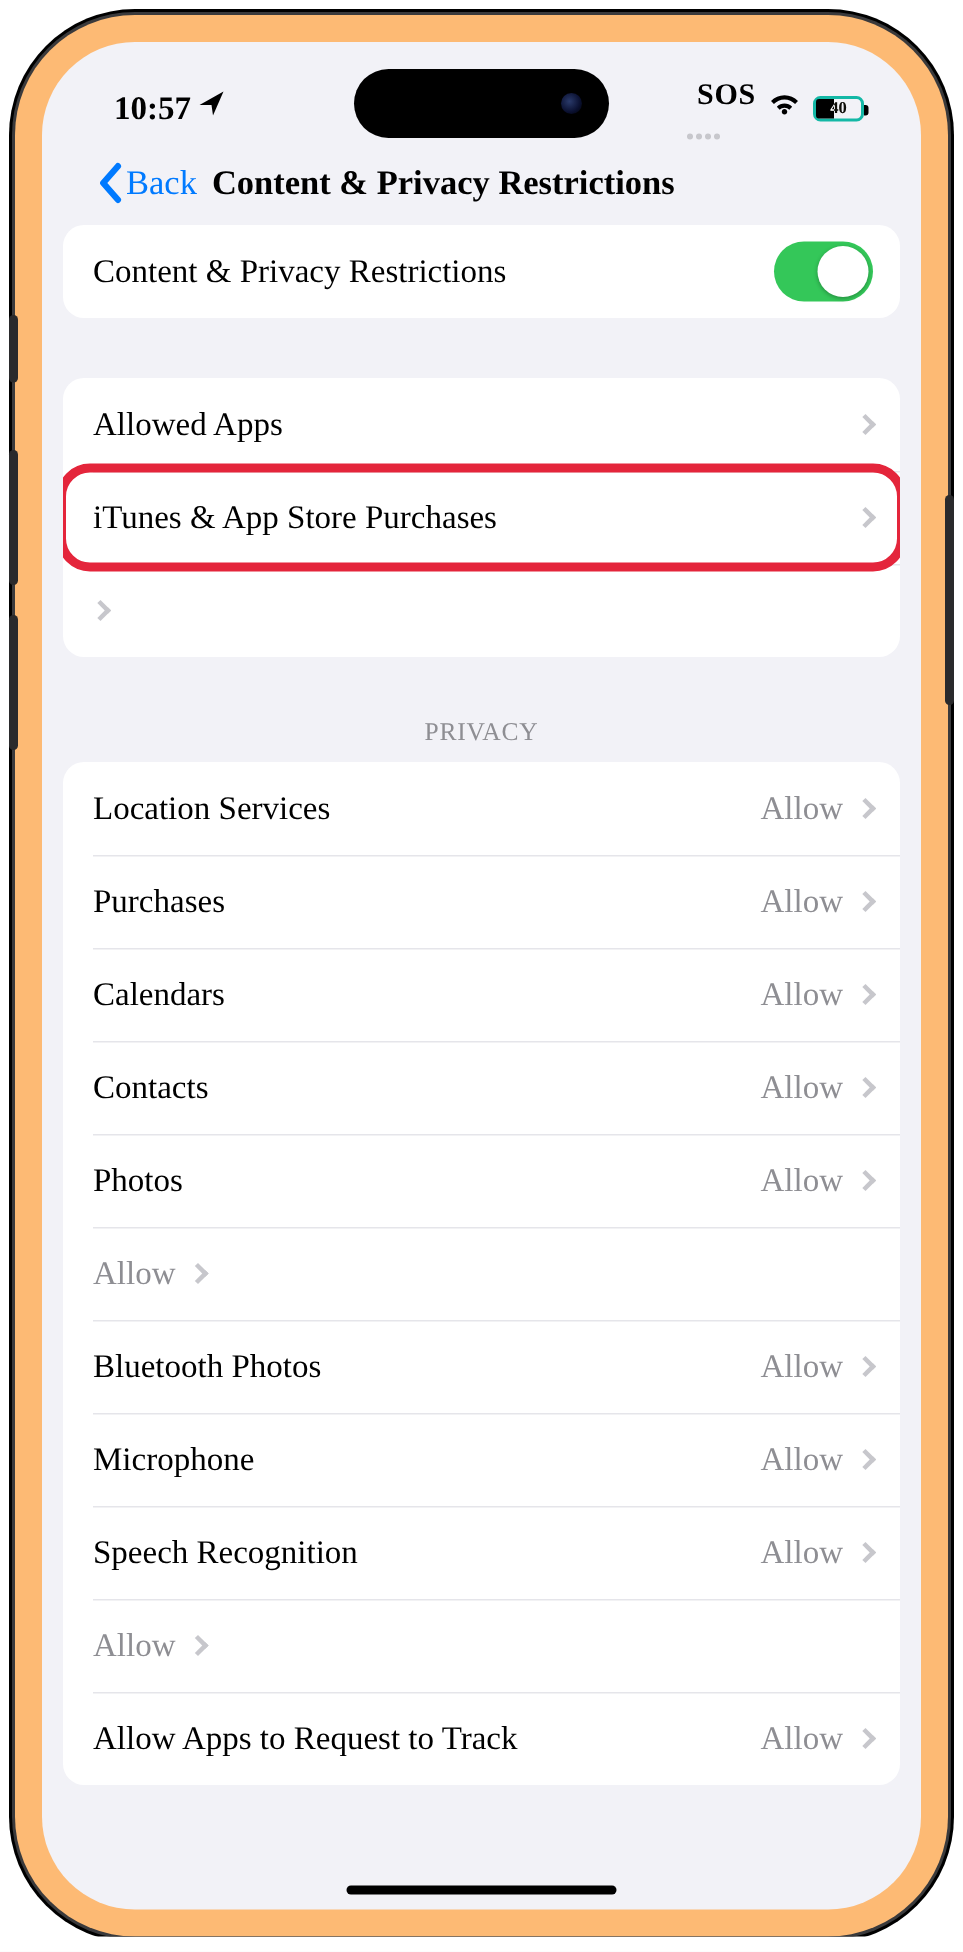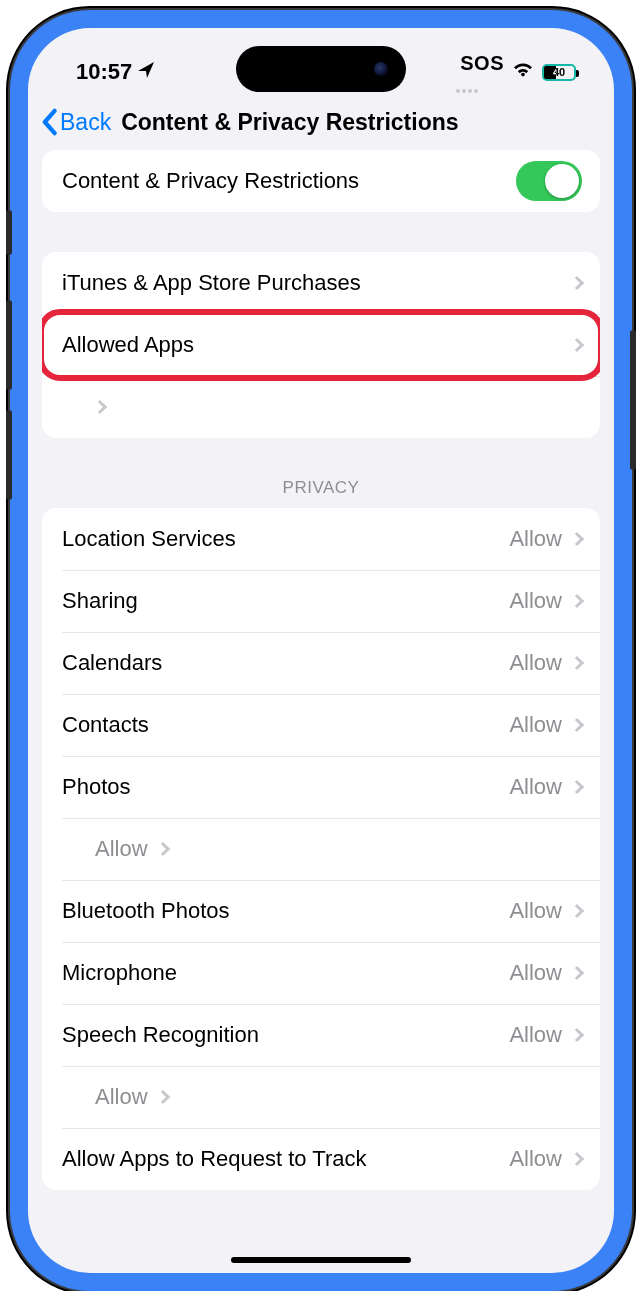--- a/index.html
+++ b/index.html
@@ -6,25 +6,26 @@
   body {
     background: #fff;
     font-family: -apple-system, BlinkMacSystemFont, "Segoe UI", Helvetica, Arial, sans-serif;
     display: flex;
     justify-content: center;
     padding-top: 10px;
   }
   .phone-frame {
     width: 622px;
     height: 1281px;
-    background: #3b82f6;
+    background: #fdba74;
     border-radius: 80px;
     padding: 18px;
     position: relative;
     box-shadow: 0 0 0 2px #3a3a3c, 0 0 0 4px #000;
+    font-family: Liberation Serif, serif;
   }
   .side-button {
     position: absolute;
     background: #2a2a2c;
     border-radius: 3px;
   }
   .btn-left-1 { left: -4px; top: 200px; width: 6px; height: 45px; }
   .btn-left-2 { left: -4px; top: 290px; width: 6px; height: 90px; }
   .btn-left-3 { left: -4px; top: 400px; width: 6px; height: 90px; }
   .btn-right  { right: -4px; top: 320px; width: 6px; height: 140px; }
@@ -80,20 +81,21 @@
     width:3px; height:7px; background:#000; border-radius:0 2px 2px 0;
   }
   .battery-fill { height:100%; width:40%; background:#000; border-radius:2px 0 0 2px; }
   .battery-text { position:absolute; left:0; right:0; text-align:center; font-size:11px; font-weight:700; color:#fff; mix-blend-mode:difference; }
 
   .nav-bar {
     display: flex;
     align-items: center;
     padding: 10px 12px 14px 12px;
     gap: 4px;
+    margin-left: 24px;
   }
   .back-btn {
     display: flex; align-items: center; gap: 2px;
     color: #007aff; font-size: 23px;
   }
   .back-chevron { width: 18px; height: 28px; }
   .nav-title { font-size: 23px; font-weight: 700; color: #000; margin-left: 6px; }
 
   .content { padding: 0 14px 0 14px; }
 
@@ -111,21 +113,21 @@
     justify-content: space-between;
     padding: 0 18px 0 20px;
     font-size: 22px;
     color: #000;
     position: relative;
   }
   .row + .row::before {
     content:""; position:absolute; top:0; left:20px; right:0;
     height:1px; background:#e5e5ea;
   }
-  .row-right { display:flex; align-items:center; gap:10px;margin-left:33px; }
+  .row-right { display:flex; align-items:center; gap:10px; }
   .value { color:#8e8e93; font-size:22px; }
   .chevron {
     width: 10px; height: 10px;
     border-top: 3px solid #c7c7cc;
     border-right: 3px solid #c7c7cc;
     transform: rotate(45deg);
   }
   .toggle {
     width: 66px; height: 40px; background:#34c759; border-radius:20px;
     position:relative;
@@ -216,27 +218,27 @@
         <div class="row">
           <span>Content &amp; Privacy Restrictions</span>
           <div class="toggle">
             <div class="toggle-knob"></div>
           </div>
         </div>
       </div>
 
       <div class="group tight" style="position:relative;">
         <div class="row">
+          <span>Allowed Apps</span>
+          <div class="row-right">
+              <div class="chevron"></div>
+            </div>
+        </div>
+        <div class="row">
           <span>iTunes &amp; App Store Purchases</span>
-          <div class="row-right">
-              <div class="chevron"></div>
-            </div>
-        </div>
-        <div class="row">
-          <span>Allowed Apps</span>
           <div class="row-right">
               <div class="chevron"></div>
             </div>
         </div>
         <div class="row">
           <div class="row-right">
               <div class="chevron"></div>
             </div>
         </div>
         <div class="highlight-box" style="top:57px;left:-4px;right:-4px;height:72px;"></div>
@@ -245,21 +247,21 @@
       <div class="section-header">Privacy</div>
       <div class="group" style="margin-bottom:0;">
         <div class="row">
           <span>Location Services</span>
           <div class="row-right">
               <span class="value">Allow</span>
               <div class="chevron"></div>
             </div>
         </div>
         <div class="row">
-          <span>Sharing</span>
+          <span>Purchases</span>
           <div class="row-right">
               <span class="value">Allow</span>
               <div class="chevron"></div>
             </div>
         </div>
         <div class="row">
           <span>Calendars</span>
           <div class="row-right">
               <span class="value">Allow</span>
               <div class="chevron"></div>

